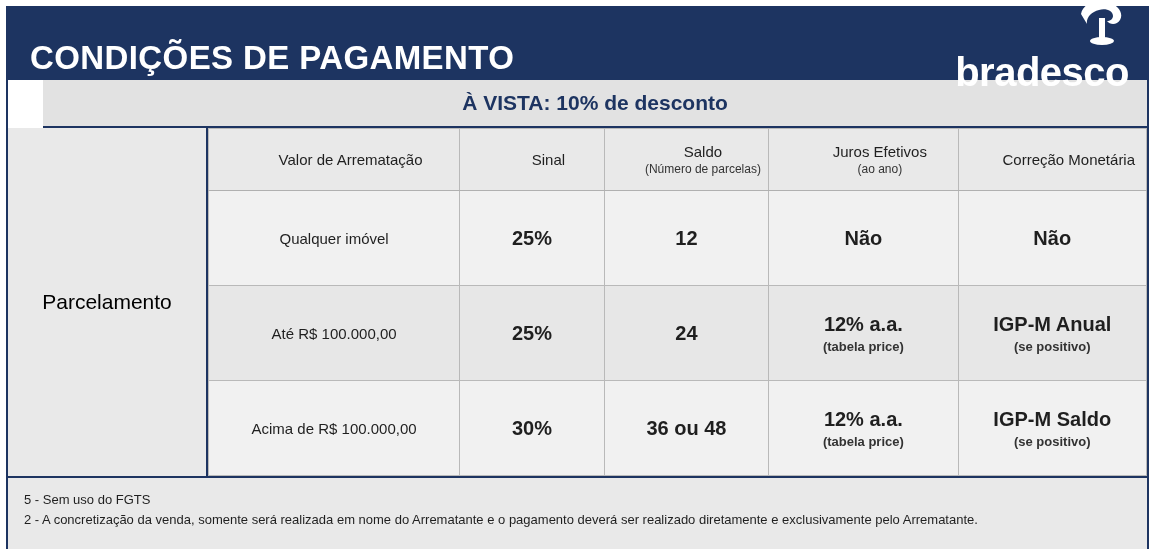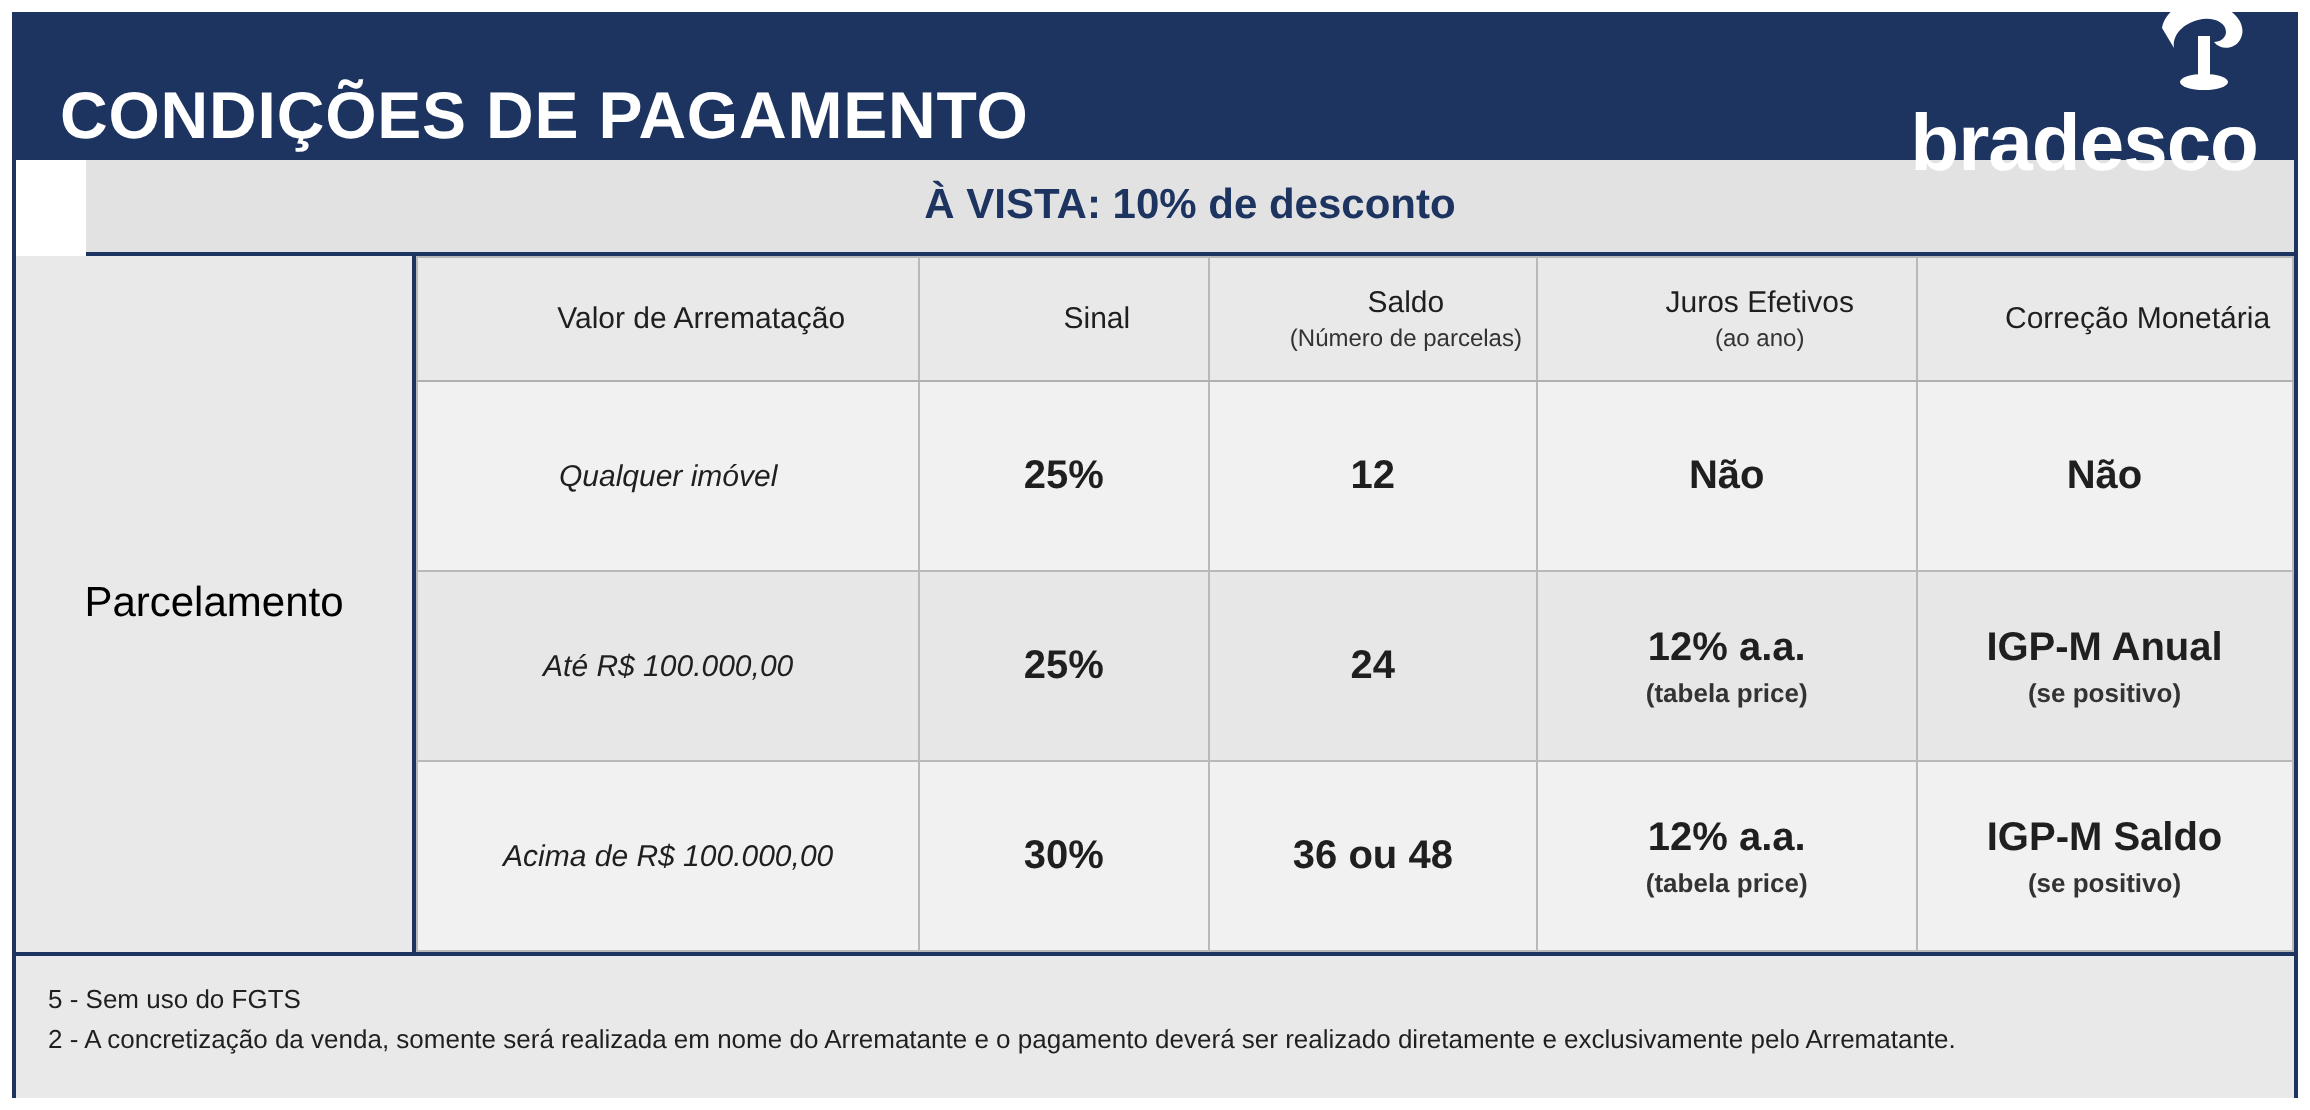--- a/index.html
+++ b/index.html
@@ -134,21 +134,20 @@
   }
   table.grid tbody tr:nth-child(odd) td {
     background: #f1f1f1;
   }
   table.grid tbody tr:nth-child(even) td {
     background: #e7e7e7;
   }
   .c-desc {
     font-size: 15px;
     color: #1f1f1f;
-    font-style: italic;
   }
   .c-strong {
     font-size: 20px;
     font-weight: bold;
     color: #1f1f1f;
     margin-top: 46px;
   }
   .c-strong .sub {
     display: block;
     font-size: 13px;

